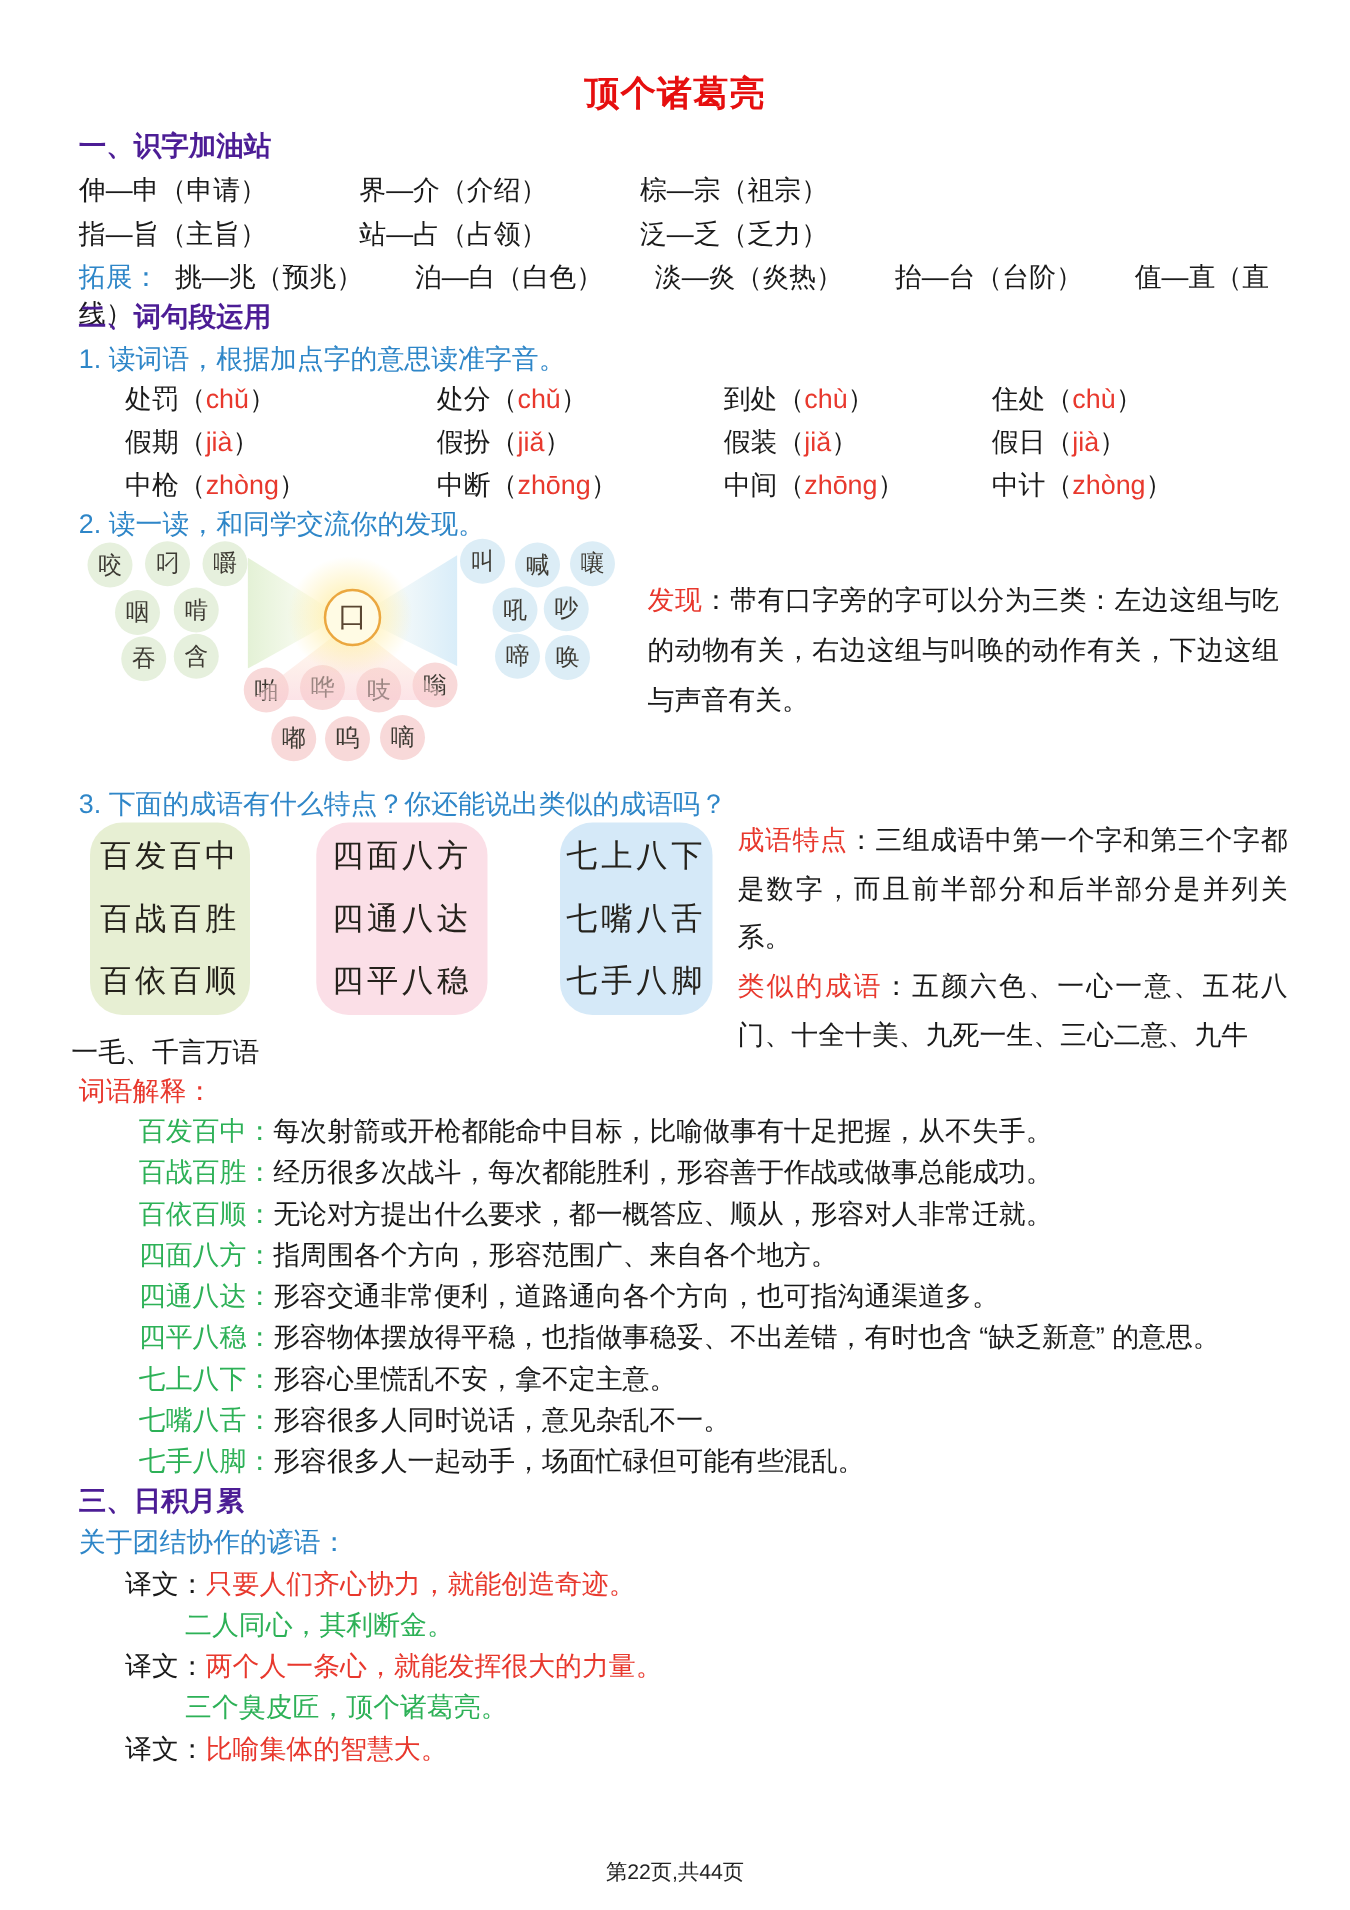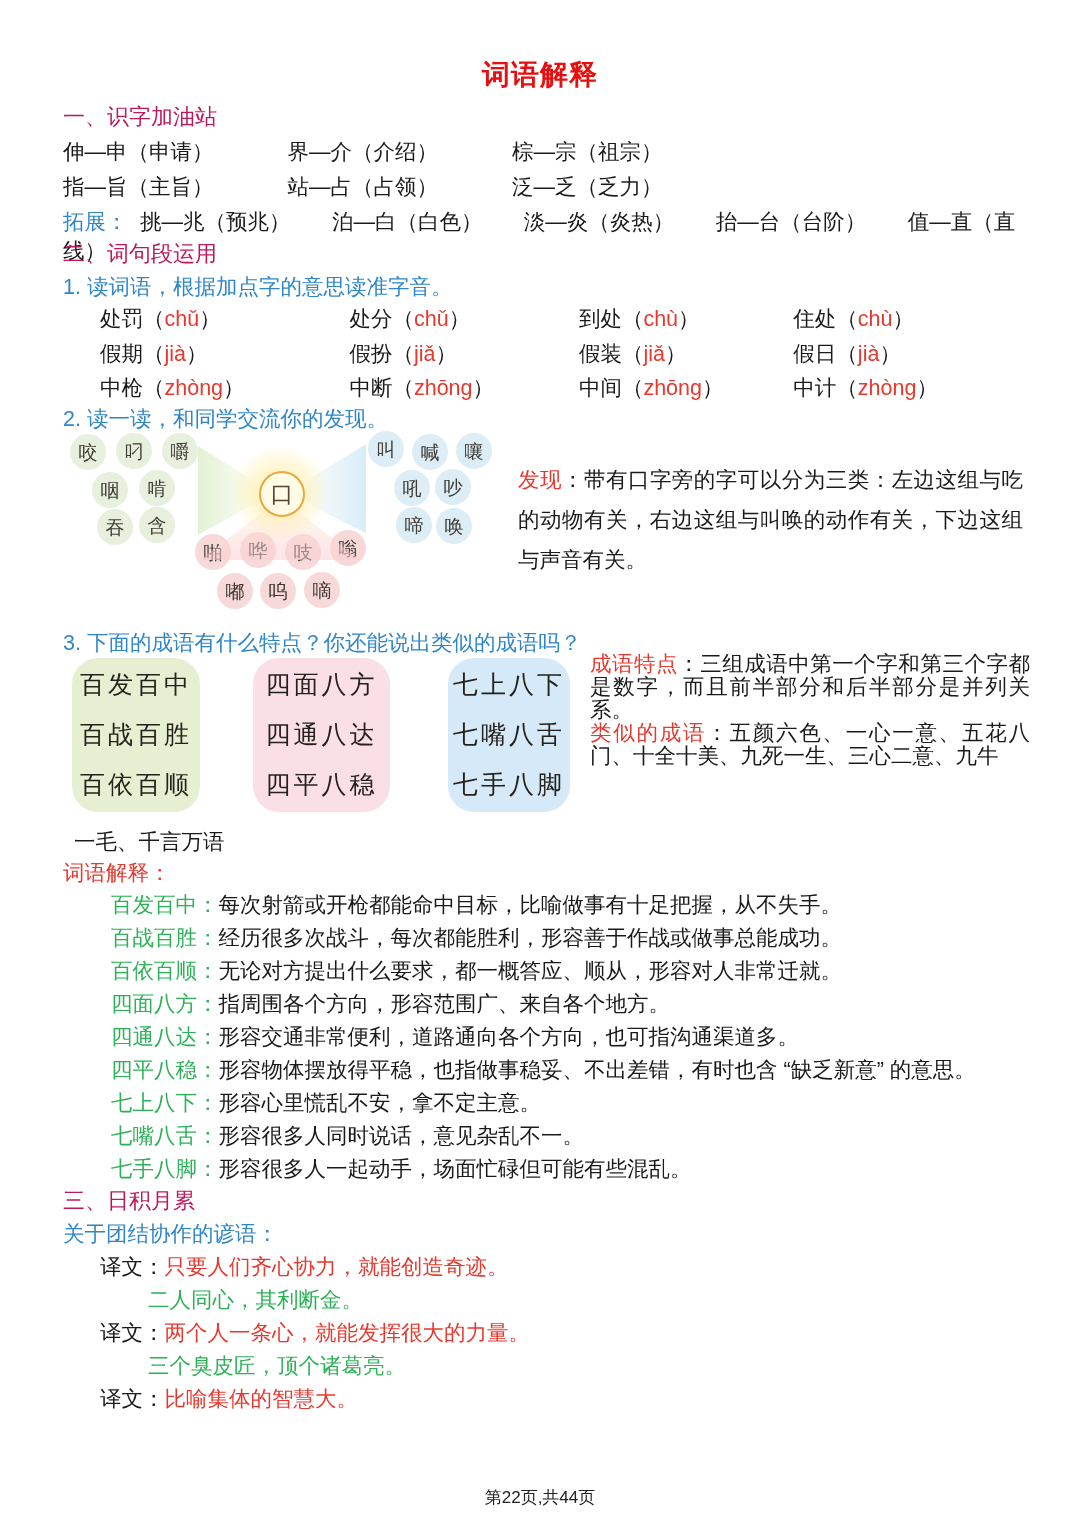--- a/index.html
+++ b/index.html
@@ -1,20 +1,20 @@
 <!DOCTYPE html>
 <html><head>
 <meta charset="utf-8">
 <style>
   html,body{margin:0;padding:0;background:#ffffff;}
   .page{position:relative;width:1080px;height:1528px;background:#fff;overflow:hidden;
         font-family:"Liberation Sans","DejaVu Sans",sans-serif;color:#1a1a1a;}
   .abs{position:absolute;}
   .title{top:56px;left:0;width:100%;text-align:center;font-size:28px;font-weight:bold;color:#e60f0f;letter-spacing:1px;}
-  .hblue{color:#be185d;font-weight:normal;font-size:22px;}
+  .hblue{color:#4c1d95;font-weight:bold;font-size:22px;}
   .iblue{color:#2e86c8;font-size:21.5px;}
   .txt{font-size:21.5px;}
   .red{color:#e8382d;}
   .green{color:#2db157;margin-left:48px;}
   .blue{color:#2e86c8;}
   .pairc{display:inline-block;width:220px;font-size:21.5px;}
   .exp span.expi{margin-right:37px;font-size:21.5px;}
   .pyc{display:inline-block;font-size:21.5px;}
   .pyc .py{color:#e8382d;}
   
@@ -27,32 +27,32 @@
         text-align:center;line-height:42px;font-family:"DejaVu Serif","Liberation Serif",serif;font-size:23px;color:#5a4632;z-index:3;}
   .beam{position:absolute;z-index:1;}
   .glow{position:absolute;z-index:2;background:radial-gradient(closest-side,rgba(255,233,140,0.85),rgba(255,233,140,0));}
   
   .ibox{position:absolute;border-radius:26px;text-align:center;
         font-family:"DejaVu Serif","Liberation Serif",serif;font-size:25px;color:#25221c;letter-spacing:3px;}
   .ibox div{line-height:50px;height:50px;}
   .bg-green{background:#e7efd3;}
   .bg-pink{background:#fbdfe7;}
   .bg-blue{background:#d5e9f8;}
-  .rcol{line-height:23px;font-size:21.5px;text-align:justify;}
+  .rcol{line-height:39px;font-size:21.5px;text-align:justify;}
   .disc{line-height:40px;font-size:21.5px;text-align:justify;}
   .defs{font-size:21.5px;line-height:33px;}
   .prov{font-size:21.5px;line-height:33px;}
   .footer{top:1486px;left:0;width:100%;text-align:center;font-size:17px;color:#222;}
 </style>
 </head>
 <body>
 
 <div class="page">
 
-  <div class="abs title">词语解释</div>
+  <div class="abs title">顶个诸葛亮</div>
 
   <div class="abs hblue" style="left:63px;top:102px">一、识字加油站</div>
 
   <div class="abs" style="left:63px;top:137px">
     <span class="pairc">伸—申（申请）</span>
     <span class="pairc">界—介（介绍）</span>
     <span class="pairc">棕—宗（祖宗）</span>
   </div>
   <div class="abs" style="left:63px;top:172px">
     <span class="pairc">指—旨（主旨）</span>
@@ -151,21 +151,21 @@
   <div class="ibox bg-blue" style="left:448px;top:658px;width:122px;height:152px;padding-top:2px">
     <div>七上八下</div>
     <div>七嘴八舌</div>
     <div>七手八脚</div>
   </div>
 
   <div class="abs rcol" style="left:590px;top:653px;width:440px">
     <div><span class="red">成语特点</span><span>：三组成语中第一个字和第三个字都是数字，而且前半部分和后半部分是并列关系。</span></div>
     <div><span class="red">类似的成语</span><span>：五颜六色、一心一意、五花八门、十全十美、九死一生、三心二意、九牛</span></div>
   </div>
-  <div class="abs txt" style="left:74px;top:827px">一毛、千言万语</div>
+  <div class="abs txt" style="left:57px;top:827px">一毛、千言万语</div>
 
   <div class="abs red txt" style="left:63px;top:858px">词语解释：</div>
   <div class="abs defs" style="left:63px;top:889px">
     <div><span class="green">百发百中：</span><span>每次射箭或开枪都能命中目标，比喻做事有十足把握，从不失手。</span></div>
     <div><span class="green">百战百胜：</span><span>经历很多次战斗，每次都能胜利，形容善于作战或做事总能成功。</span></div>
     <div><span class="green">百依百顺：</span><span>无论对方提出什么要求，都一概答应、顺从，形容对人非常迁就。</span></div>
     <div><span class="green">四面八方：</span><span>指周围各个方向，形容范围广、来自各个地方。</span></div>
     <div><span class="green">四通八达：</span><span>形容交通非常便利，道路通向各个方向，也可指沟通渠道多。</span></div>
     <div><span class="green">四平八稳：</span><span>形容物体摆放得平稳，也指做事稳妥、不出差错，有时也含 “缺乏新意” 的意思。</span></div>
     <div><span class="green">七上八下：</span><span>形容心里慌乱不安，拿不定主意。</span></div>

